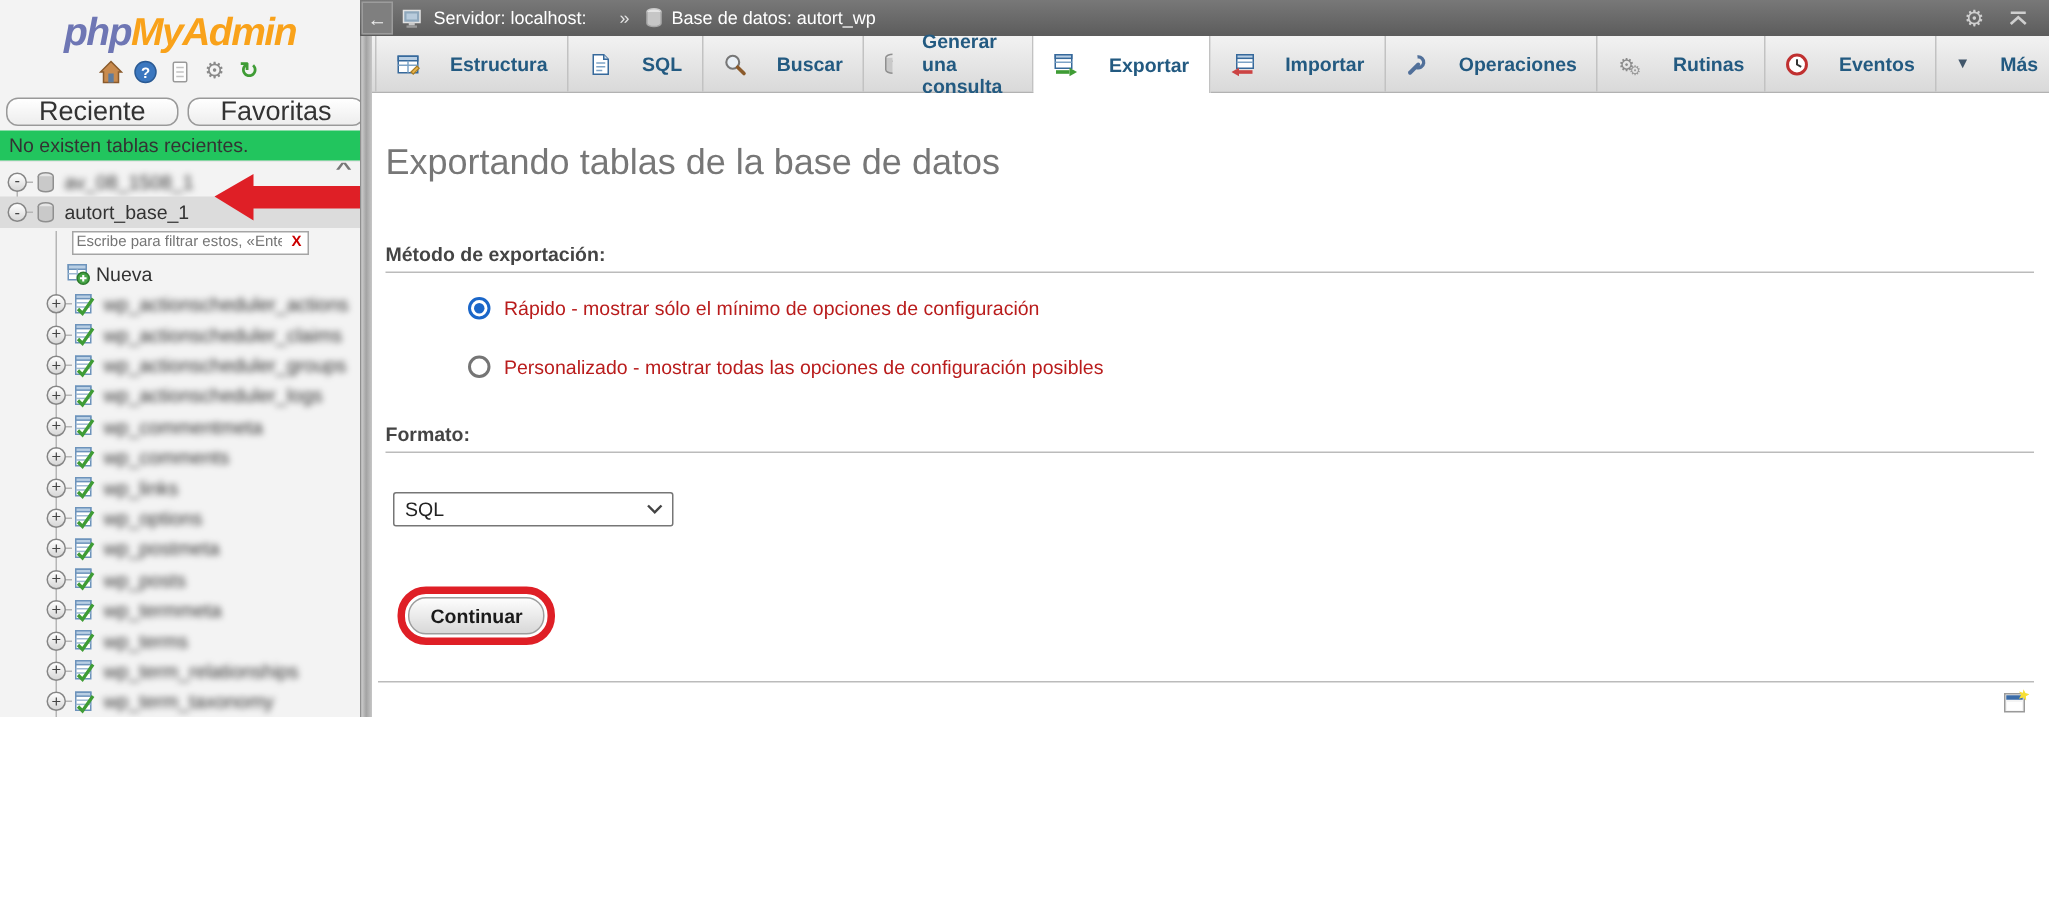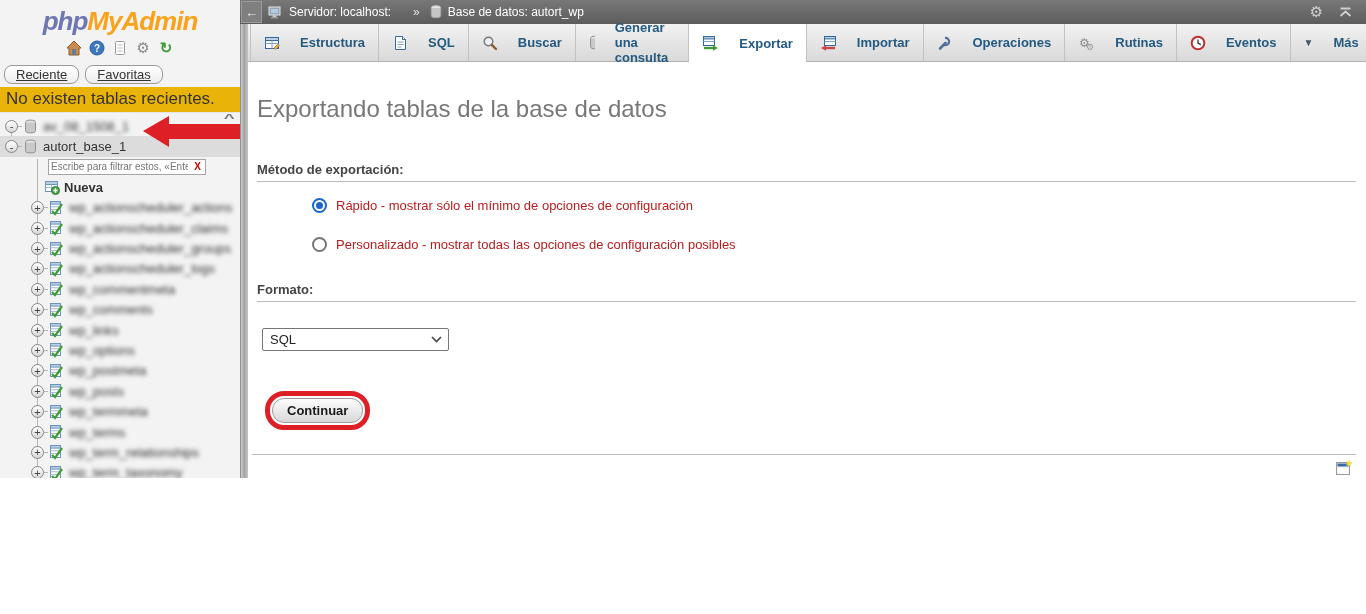--- a/index.html
+++ b/index.html
@@ -9,42 +9,42 @@
   
   .sidebar{position:absolute;left:0;top:0;width:240px;height:614px;background:#f3f3f3;overflow:hidden;}
   .logo{ text-align:center;padding-top:6px;font-size:26px;line-height:30px;font-weight:bold;font-style:italic;letter-spacing:-1px;}
   .logo-php{color:#6e76b4;}
   .logo-my{color:#f9a21a;}
   .navicons{display:flex;justify-content:center;align-items:center;gap:7px;margin-top:3px;height:18px;}
   .navicons .ic{width:16px;height:16px;display:inline-flex;align-items:center;justify-content:center;cursor:pointer;}
   .gear-glyph{font-size:15px;color:#8a8a8a;line-height:16px;}
   .refresh-glyph{font-size:15px;font-weight:bold;color:#3f9c35;line-height:16px;}
   .recent-row{display:flex;gap:6px;margin:8px 0 0 4px;height:19px;}
-  .pill{border:1px solid #999;border-radius:8px;background:linear-gradient(#ffffff,#ededed);font-size:13px;color:#333;padding:0 11px;line-height:17px;height:17px;cursor:pointer;text-decoration:underline;}
-  .norecent{margin-top:3px;background:#eab308;font-size:17px;color:#333;padding:2px 0 3px 6px;border-bottom:1px solid #e6e6e6;}
+  .pill{border:1px solid #999;border-radius:8px;background:linear-gradient(#ffffff,#ededed);font-size:18px;color:#333;padding:0 21px;line-height:17px;height:17px;cursor:pointer;}
+  .norecent{margin-top:3px;background:#22c55e;font-size:13px;color:#333;padding:2px 0 3px 6px;border-bottom:1px solid #e6e6e6;}
 
   .tree{position:relative;margin-top:3px;font-size:13px;color:#333;}
   .scrollup{position:absolute;right:8px;top:-4px;color:#777;font-weight:bold;font-size:11px;transform:scaleX(1.7);cursor:pointer;}
   .vline{position:absolute;width:1px;background:#b5b5b5;}
   .vline1{left:11px;top:12px;height:20px;}
   .vline2{left:37px;top:43px;height:469px;}
   .trow{display:flex;align-items:center;height:20.4px;position:relative;white-space:nowrap;cursor:pointer;}
   .trow .pm{flex:0 0 13px;width:13px;height:13px;box-sizing:border-box;border:1px solid #868686;border-radius:50%;background:linear-gradient(#ffffff,#d7d7d7);display:flex;align-items:center;justify-content:center;font-size:11px;line-height:10px;color:#444;z-index:1;}
   .trow .dash{flex:0 0 4px;width:4px;height:1px;background:#b5b5b5;}
   .trow .nm{margin-left:5px;}
   .dbrow{padding-left:5px;}
   .dbrow.selected{background:#dcdcdc;}
   .tblrow{padding-left:31px;}
   .blur{filter:blur(2px);}
   .filterrow{height:20.4px;display:flex;align-items:center;}
   .filterbox{margin-left:48px;display:flex;align-items:center;width:158px;height:16px;box-sizing:border-box;background:#fff;border:1px solid #a5a5a5;}
   .filterbox input{flex:1;min-width:0;border:0;outline:none;font-size:10px;color:#777;padding:0 2px;font-family:"Liberation Sans",sans-serif;background:transparent;}
   .fx{color:#cc0000;font-weight:bold;font-size:10px;padding:0 4px;cursor:pointer;}
   .nuevarow{padding-left:44px;}
-  .nuevarow .nm{margin-left:4px;font-weight:bold;}
+  .nuevarow .nm{margin-left:4px;}
 
   .ticon{display:inline-flex;width:16px;height:16px;align-items:center;justify-content:center;}
 
   
   .arrow-overlay{position:absolute;left:0;top:0;pointer-events:none;z-index:50;}
 
   
   .vdivider{position:absolute;left:240px;top:24px;width:8px;height:590px;background:linear-gradient(90deg,#cdcdcd,#a3a3a3 45%,#c6c6c6);border-left:1px solid #8f8f8f;box-sizing:border-box;}
 
   

